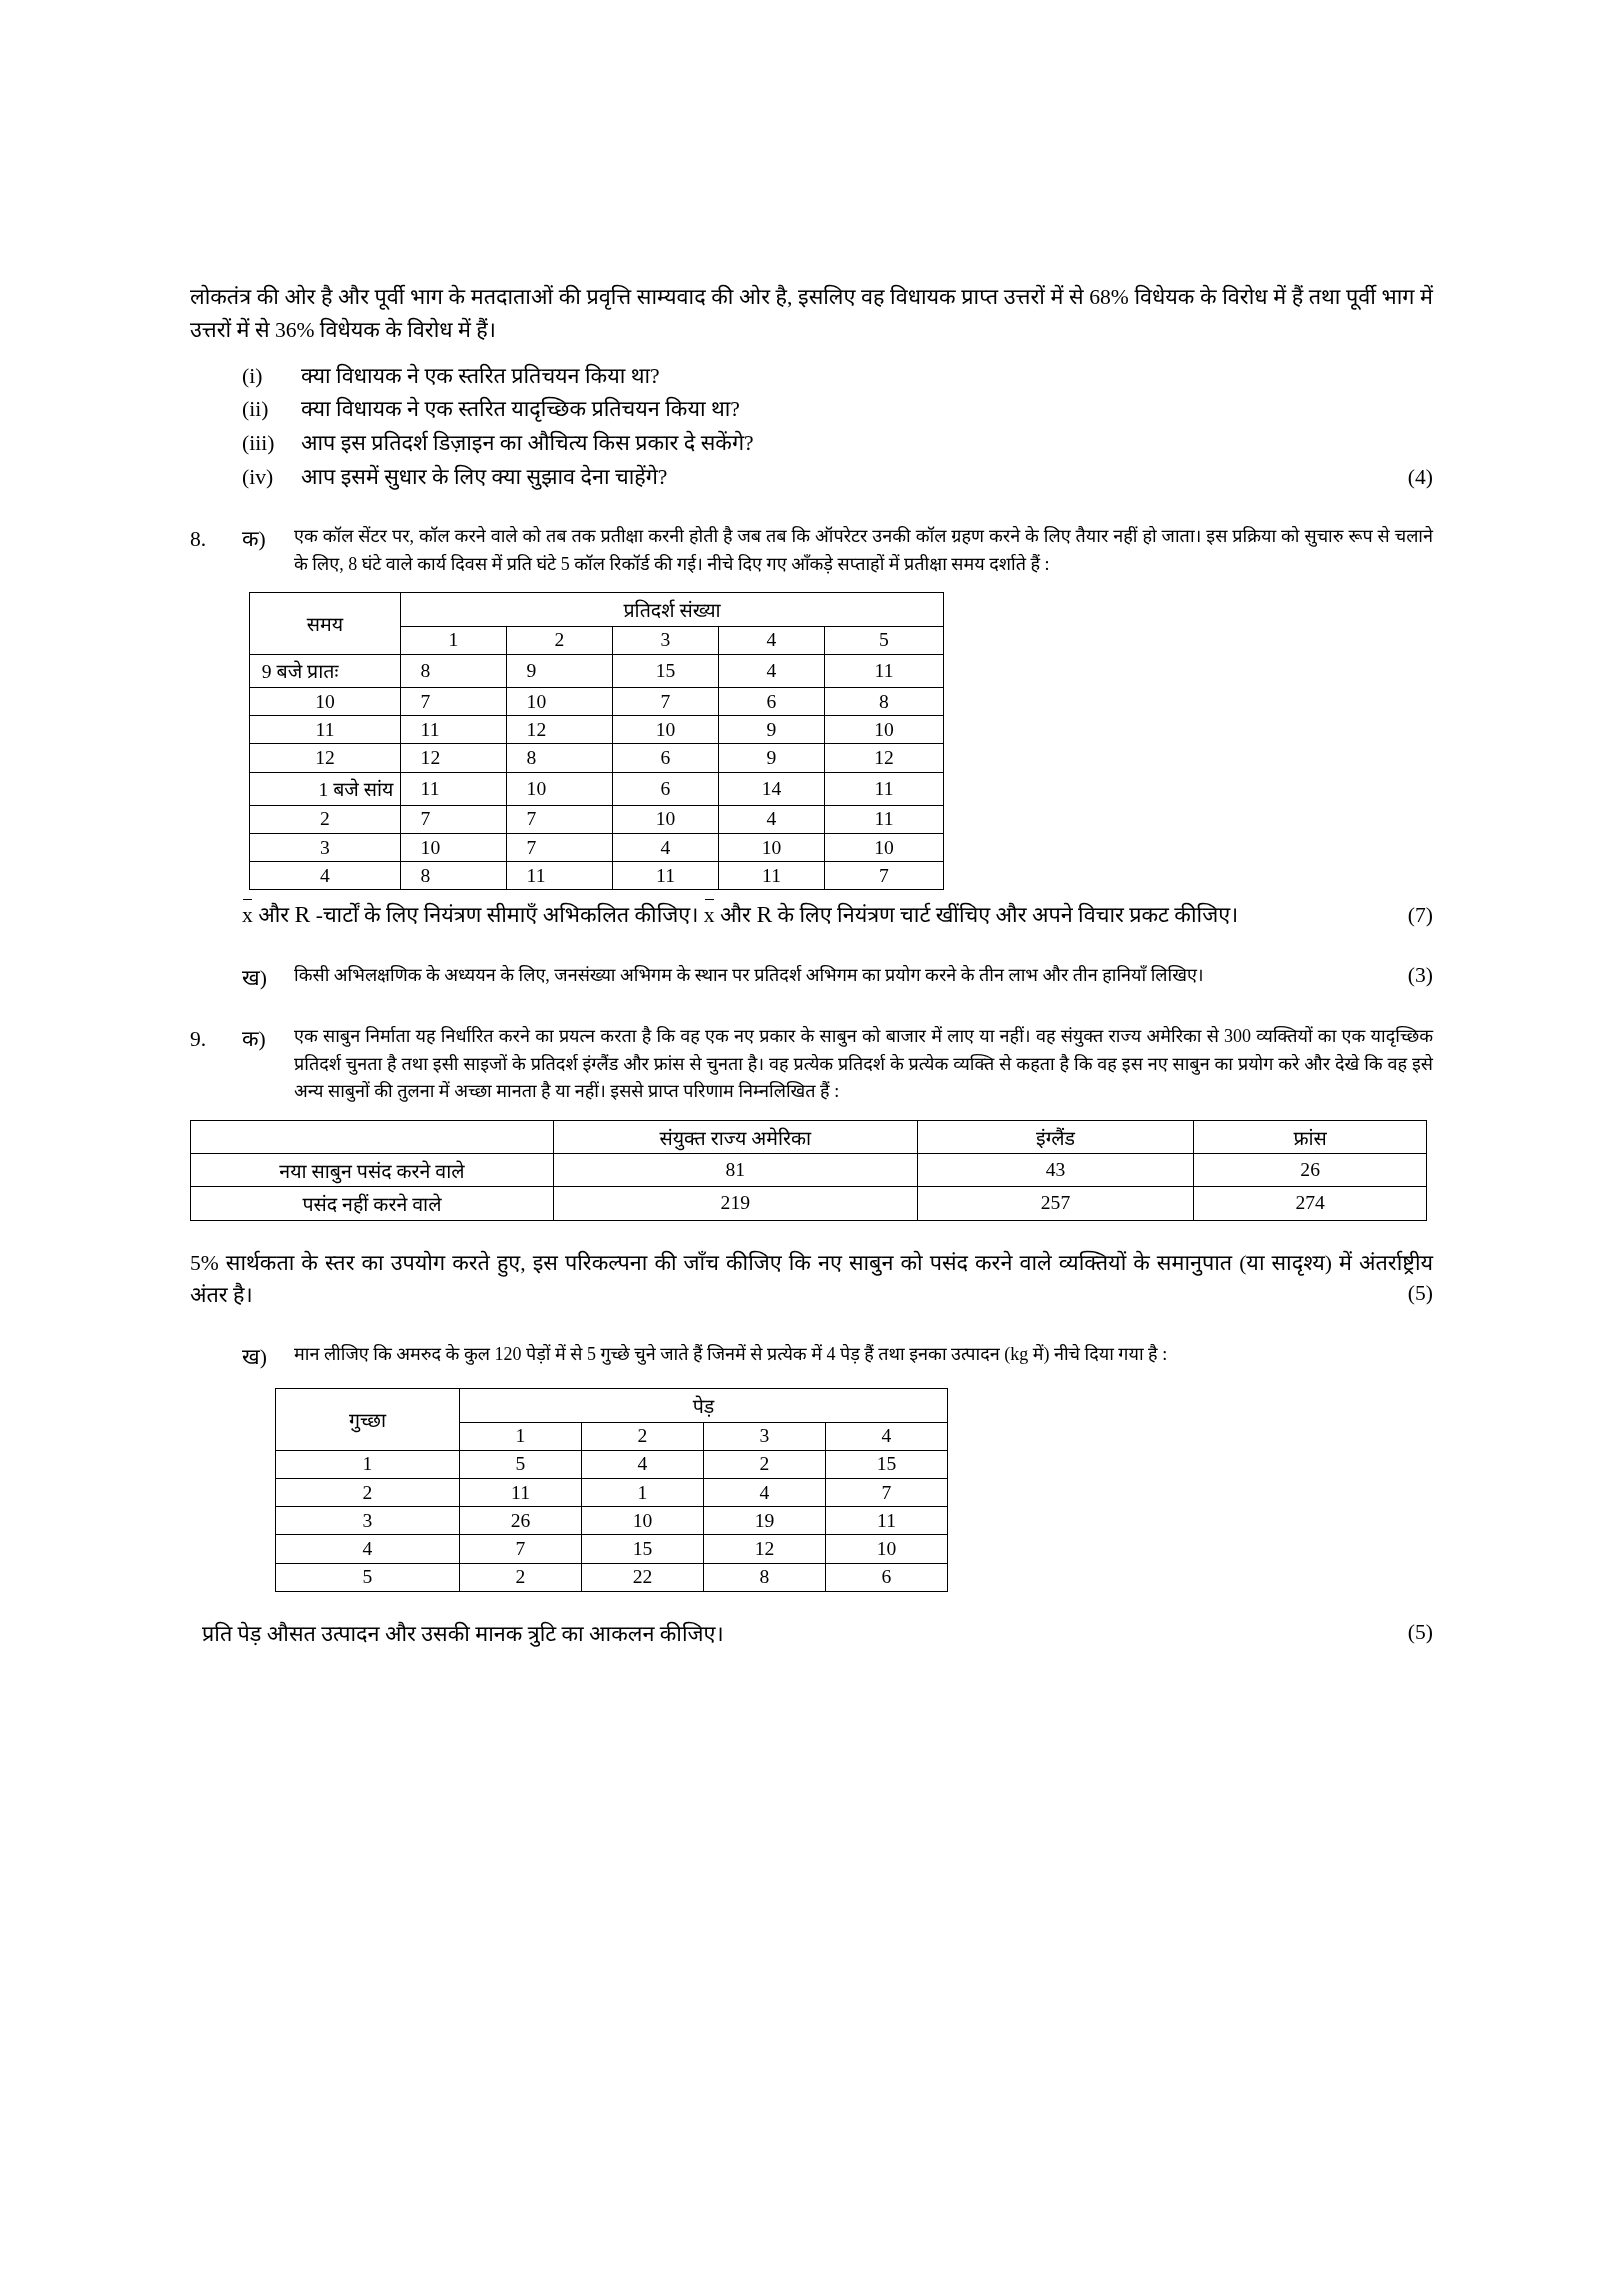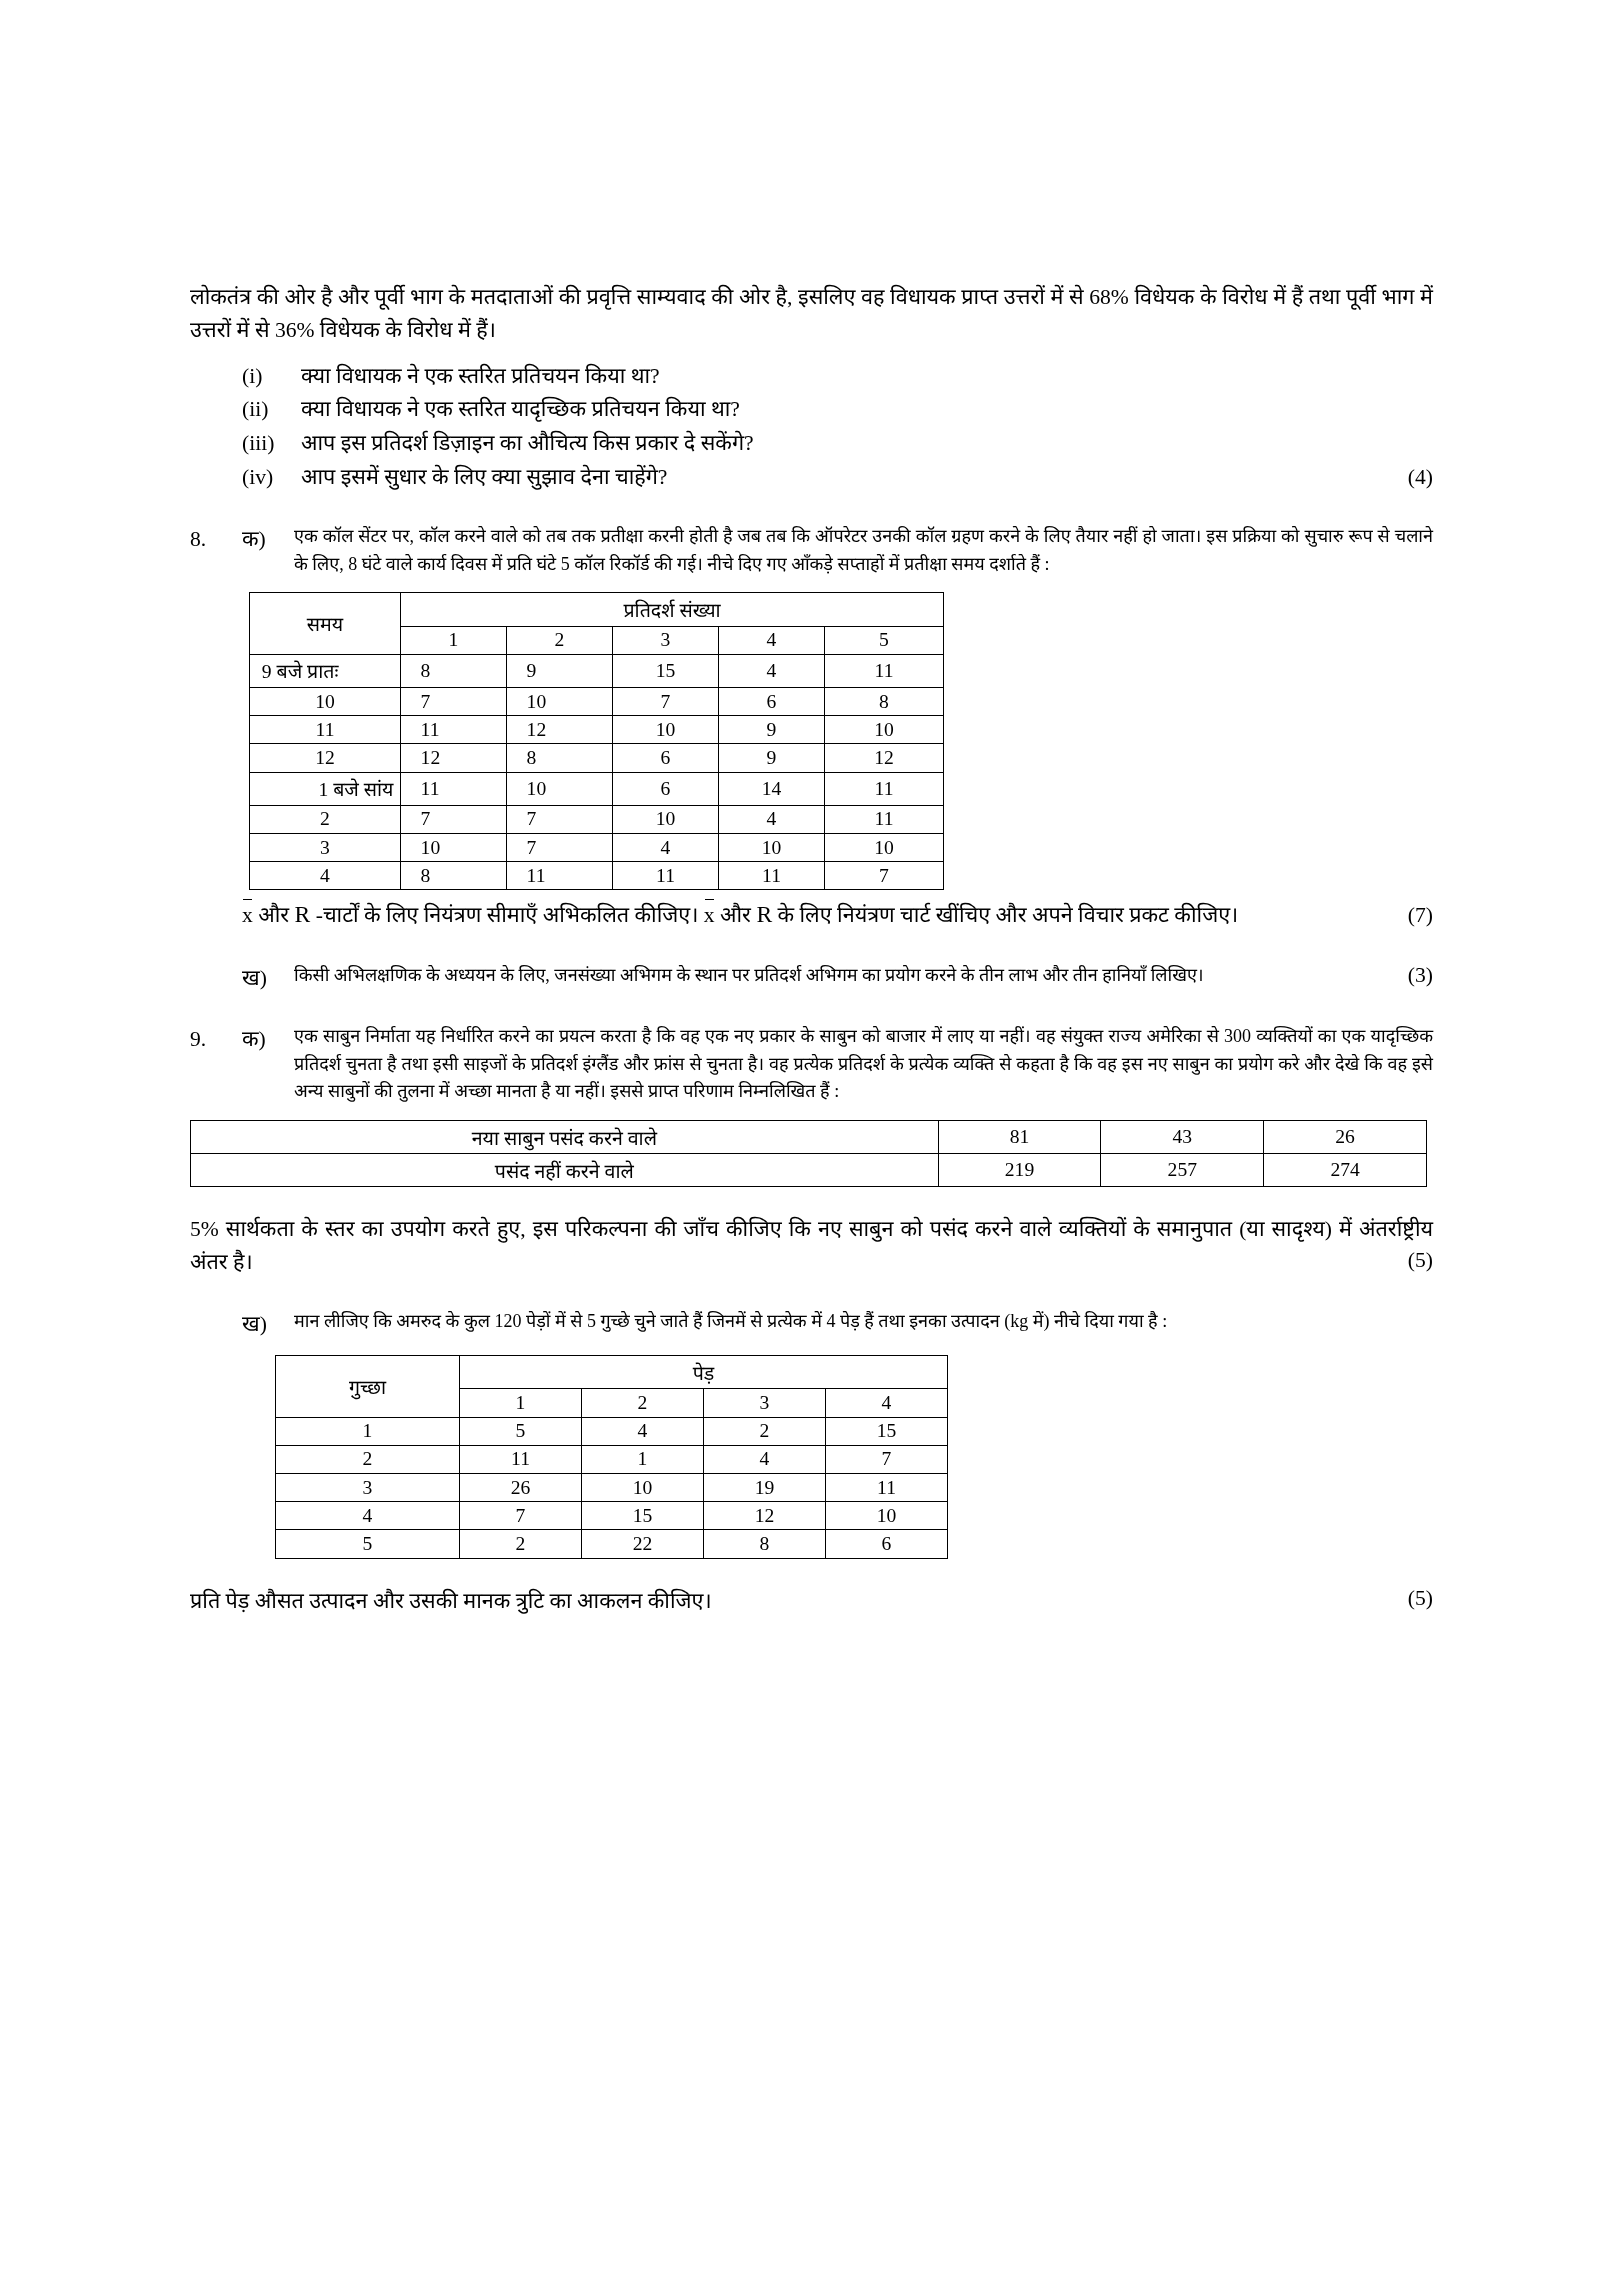--- a/index.html
+++ b/index.html
@@ -269,20 +269,26 @@
     <div class="block">
       <div class="row">
         <div class="qnum">9.</div>
         <div class="qsub">क)</div>
         <div class="qbody">एक साबुन निर्माता यह निर्धारित करने का प्रयत्न करता है कि वह एक नए प्रकार के साबुन को बाजार में लाए या नहीं। वह संयुक्त राज्य अमेरिका से 300 व्यक्तियों का एक यादृच्छिक प्रतिदर्श चुनता है तथा इसी साइजों के प्रतिदर्श इंग्लैंड और फ्रांस से चुनता है। वह प्रत्येक प्रतिदर्श के प्रत्येक व्यक्ति से कहता है कि वह इस नए साबुन का प्रयोग करे और देखे कि वह इसे अन्य साबुनों की तुलना में अच्छा मानता है या नहीं। इससे प्राप्त परिणाम निम्नलिखित हैं :</div>
       </div>
 
       <div class="tbl-wrap" style="margin-left:0px;">
         <table class="grid" style="width:1237px;">
           <tbody>
+              <tr>
+            <td style="width:366px;"></td>
+            <td class="bold" style="width:366px;">संयुक्त राज्य अमेरिका</td>
+            <td class="bold" style="width:275px;">इंग्लैंड</td>
+            <td class="bold" style="width:229px;">फ्रांस</td>
+          </tr>
           <tr>
             <td class="bold">नया साबुन पसंद करने वाले</td>
             <td>81</td>
             <td>43</td>
             <td>26</td>
           </tr>
           <tr>
             <td class="bold">पसंद नहीं करने वाले</td>
             <td>219</td>
             <td>257</td>
@@ -357,21 +363,21 @@
             <td class="bold">8</td>
             <td class="bold">6</td>
           </tr>
         </tbody>
           </table>
       </div>
 
       <div class="spacer-30"></div>
 
       <div class="block">
-        <p class="para" style="margin-left:0px;">प्रति पेड़ औसत उत्पादन और उसकी मानक त्रुटि का आकलन कीजिए।</p>
+        <p class="para" style="margin-left:12px;">प्रति पेड़ औसत उत्पादन और उसकी मानक त्रुटि का आकलन कीजिए।</p>
         <div class="marksline">
           <span class="marks" style="top:-31px;">(5)</span>
         </div>
       </div>
     </div>
 
   </div>
 </div>
 
 

